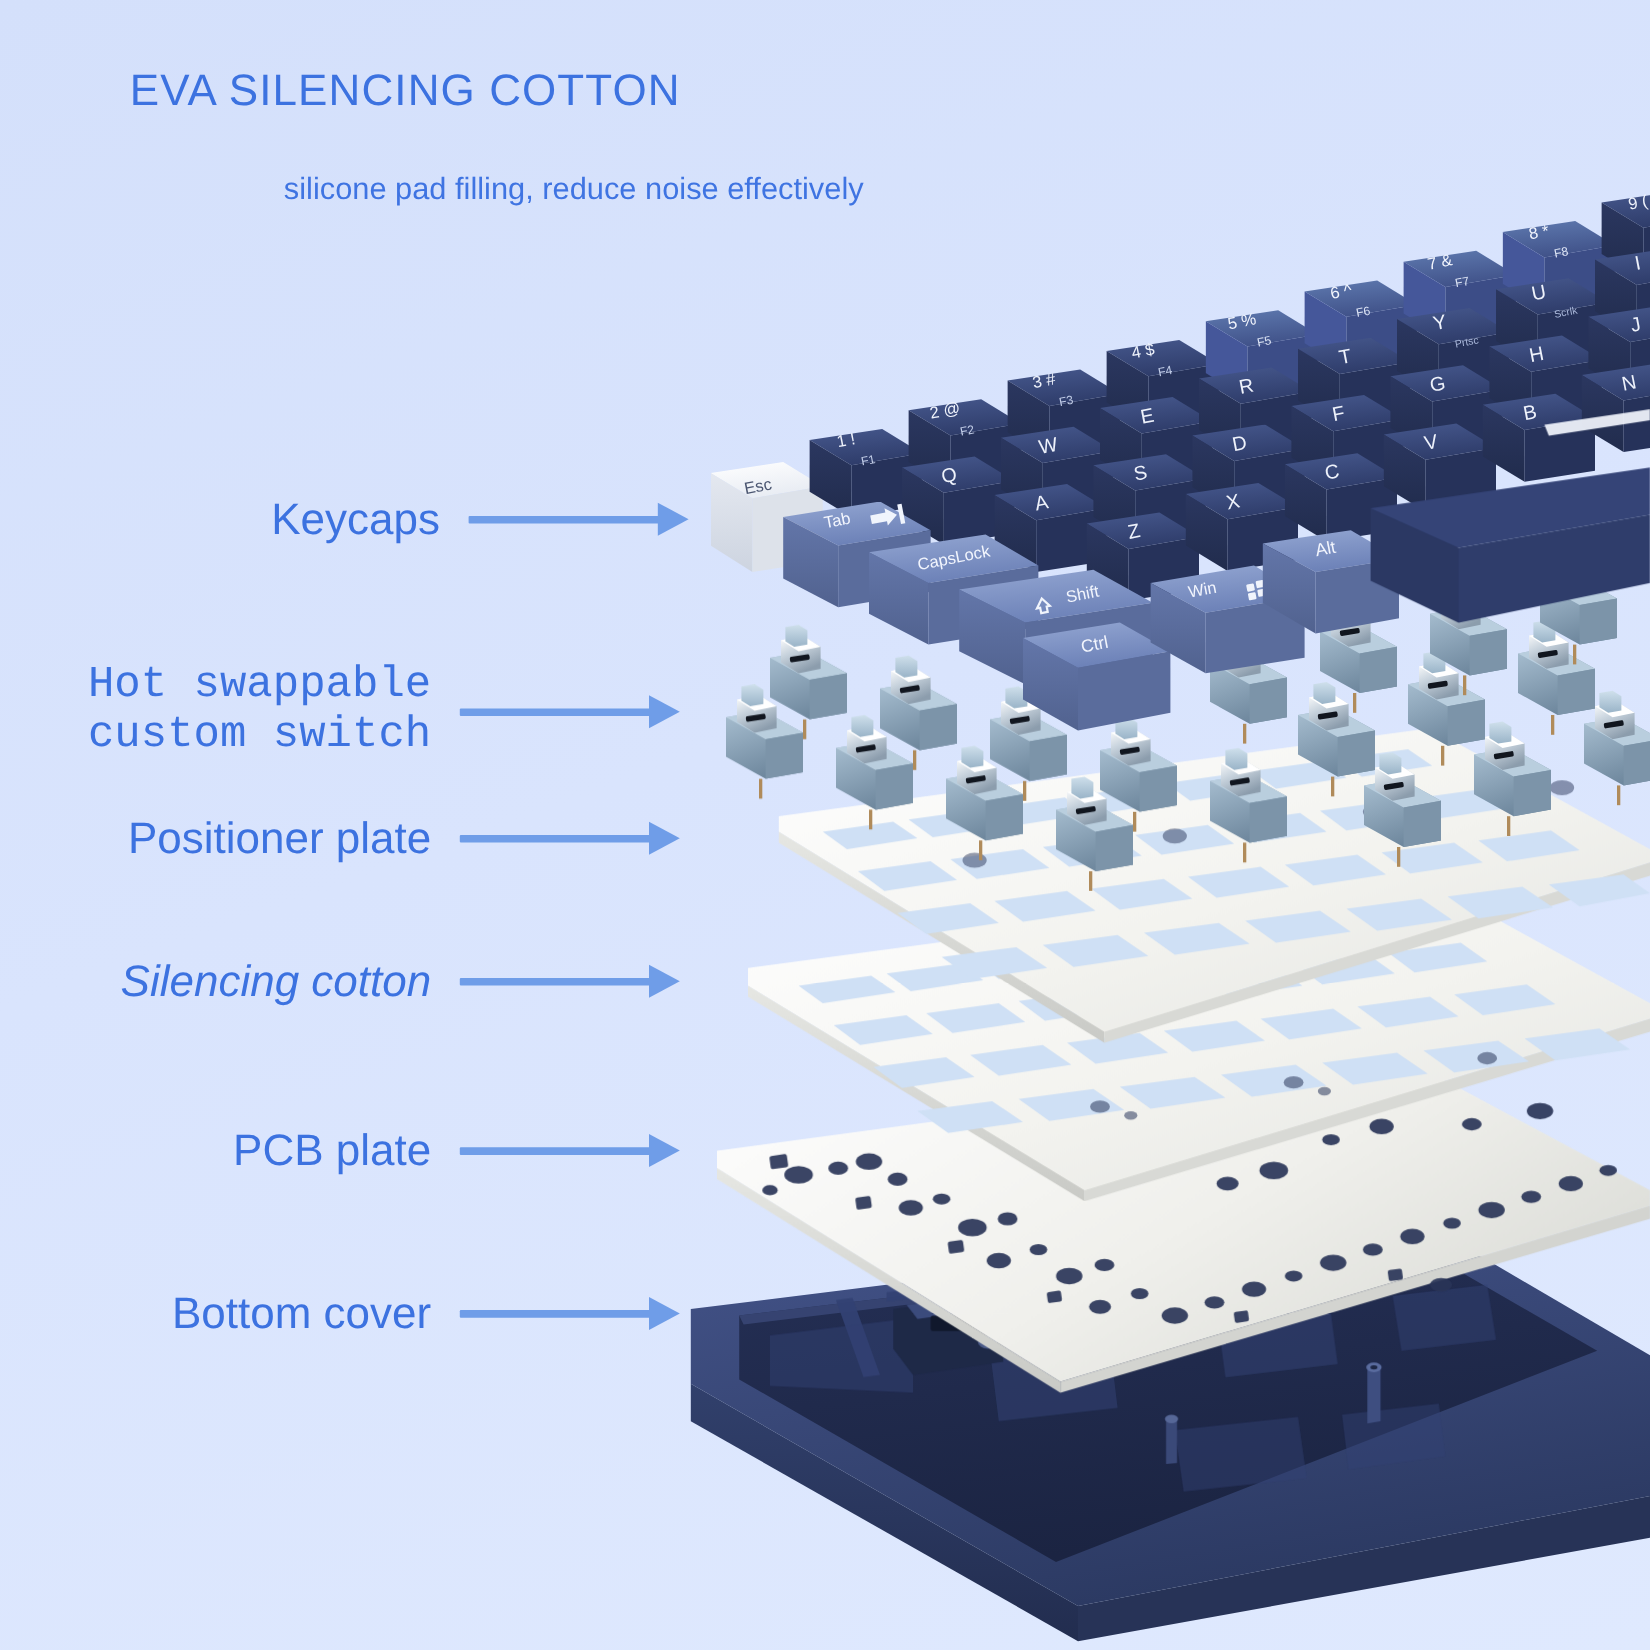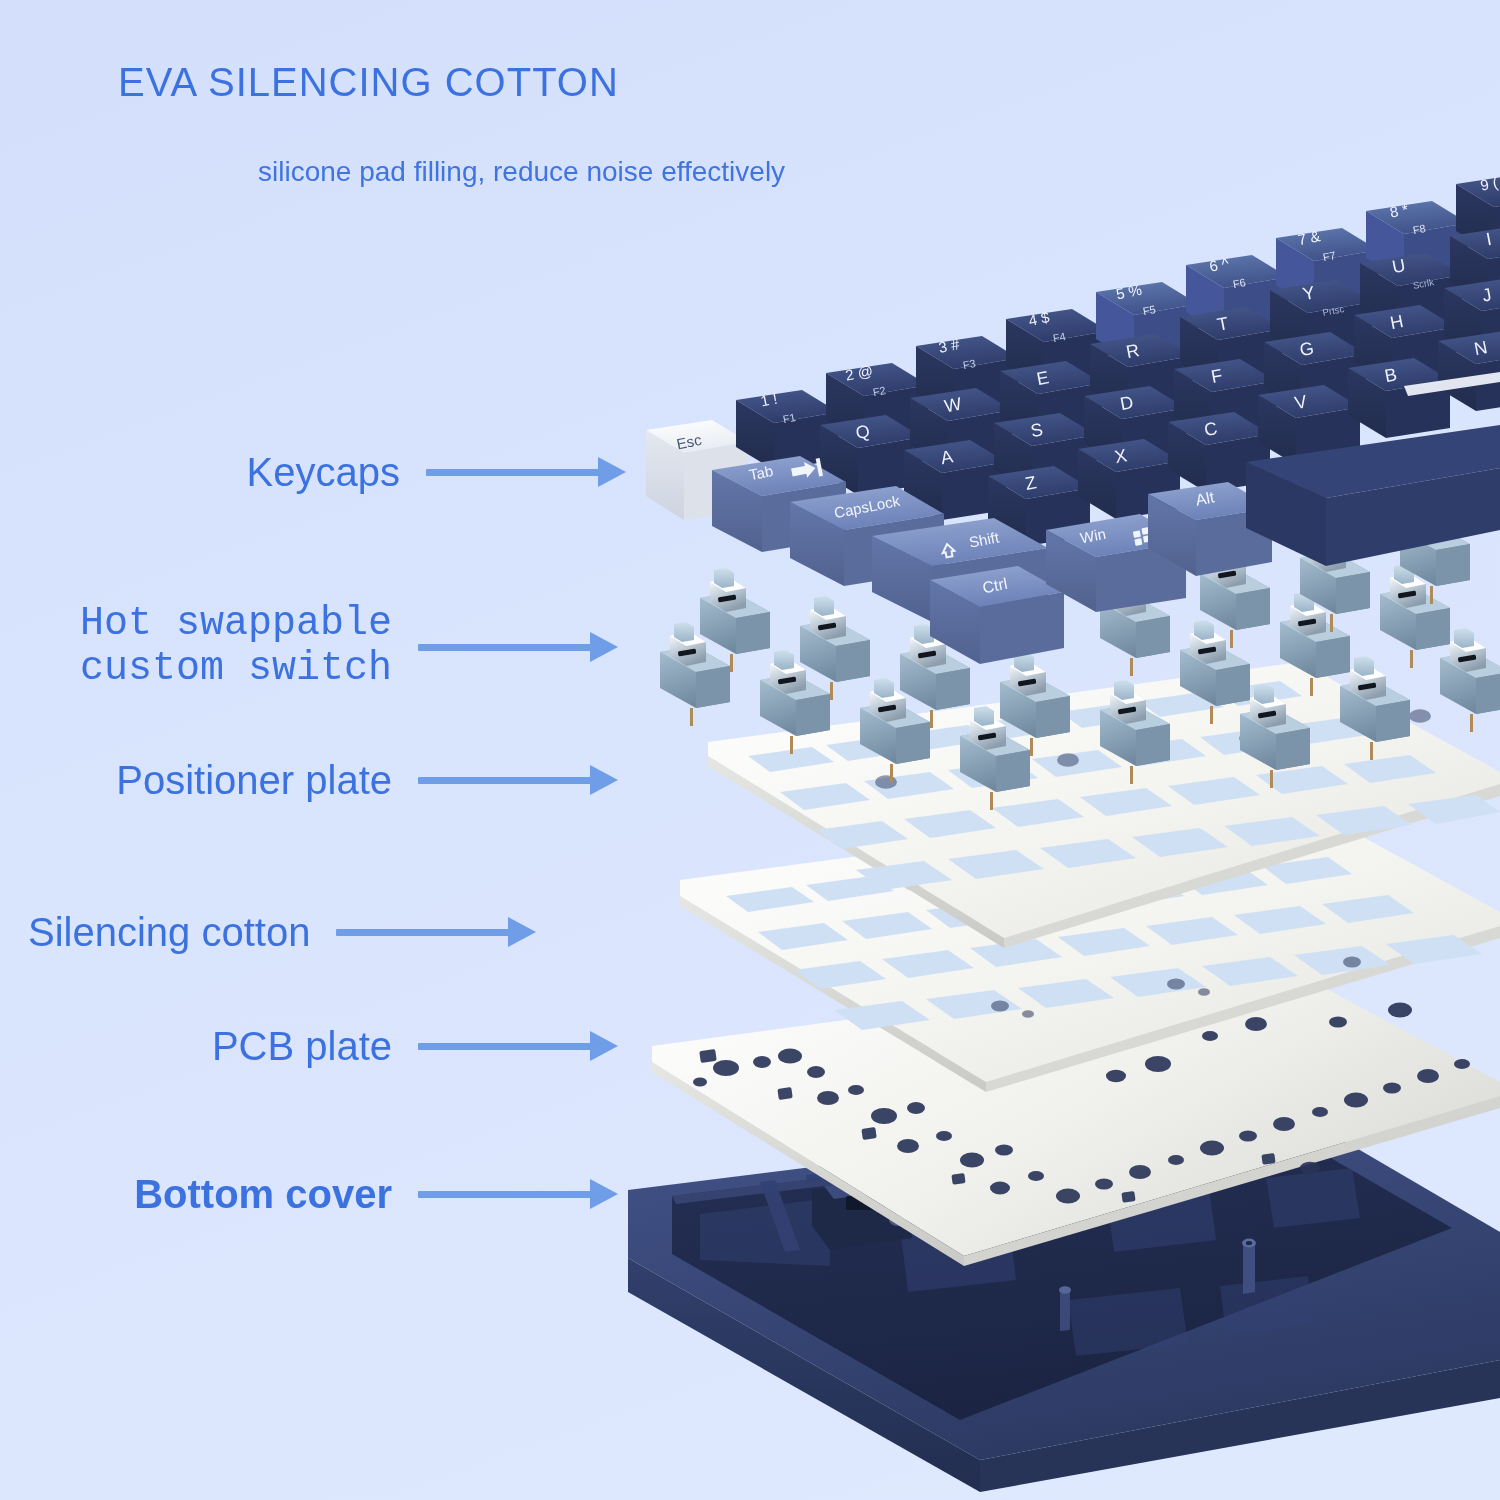--- a/index.html
+++ b/index.html
@@ -873,45 +873,45 @@
 
   <div class="callout" style="left:28px;top:602px;width:590px;justify-content:flex-end;">
     <div class="lbl" style="text-align:center;font-family:Liberation Mono, monospace;">Hot swappable
 custom switch</div>
     <div class="arrow" style="width:200px;">
       <div class="shaft"></div>
         <div class="head"></div>
     </div>
   </div>
 
-  <div class="callout" style="left:28px;top:740px;width:590px;justify-content:flex-end;margin-top:18px;">
+  <div class="callout" style="left:28px;top:740px;width:590px;justify-content:flex-end;">
     <div class="lbl">Positioner plate</div>
     <div class="arrow" style="width:200px;">
       <div class="shaft"></div>
         <div class="head"></div>
     </div>
   </div>
 
-  <div class="callout" style="left:28px;top:910px;width:590px;">
+  <div class="callout" style="left:28px;top:870px;width:590px;justify-content:flex-end;font-style:italic;">
     <div class="lbl">Silencing cotton</div>
     <div class="arrow" style="width:200px;">
       <div class="shaft"></div>
         <div class="head"></div>
     </div>
   </div>
 
   <div class="callout" style="left:28px;top:1024px;width:590px;justify-content:flex-end;">
     <div class="lbl">PCB plate</div>
     <div class="arrow" style="width:200px;">
       <div class="shaft"></div>
         <div class="head"></div>
     </div>
   </div>
 
-  <div class="callout" style="left:28px;top:1172px;width:590px;justify-content:flex-end;font-weight:bold;">
+  <div class="callout" style="left:28px;top:1172px;width:590px;justify-content:flex-end;">
     <div class="lbl">Bottom cover</div>
     <div class="arrow" style="width:200px;">
       <div class="shaft"></div>
         <div class="head"></div>
     </div>
   </div>
 
 </div>
 
 </body></html>

